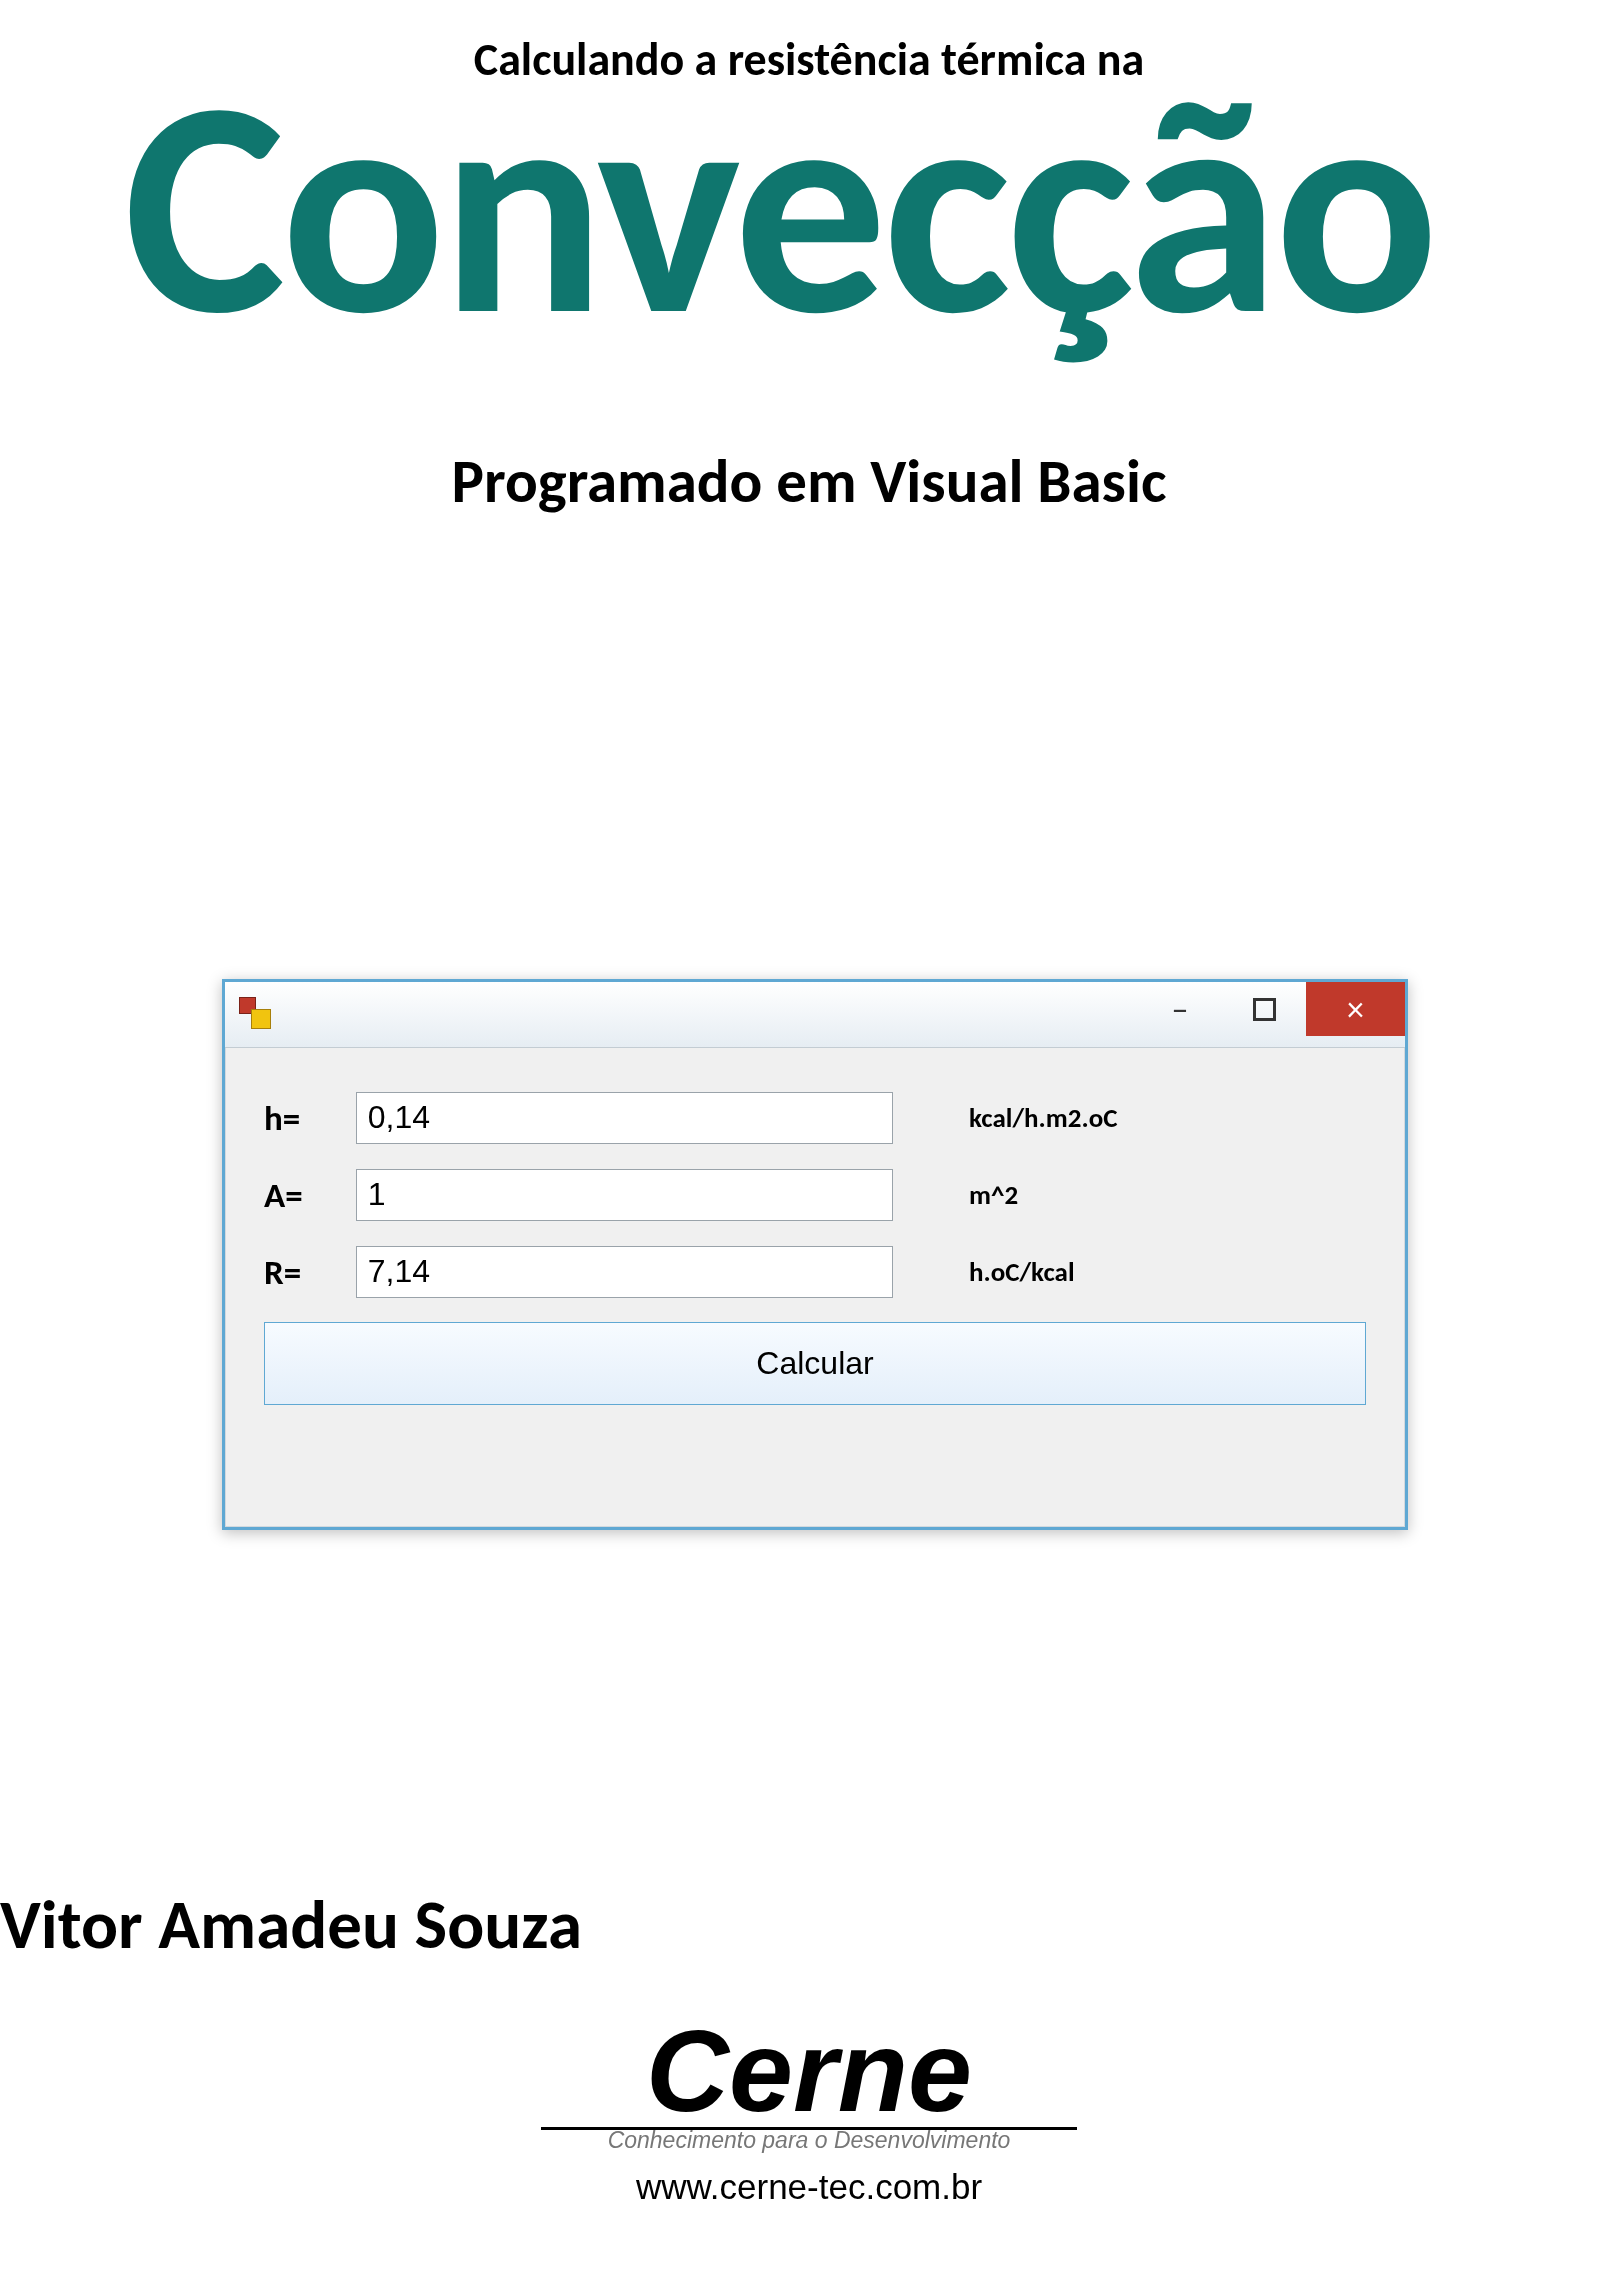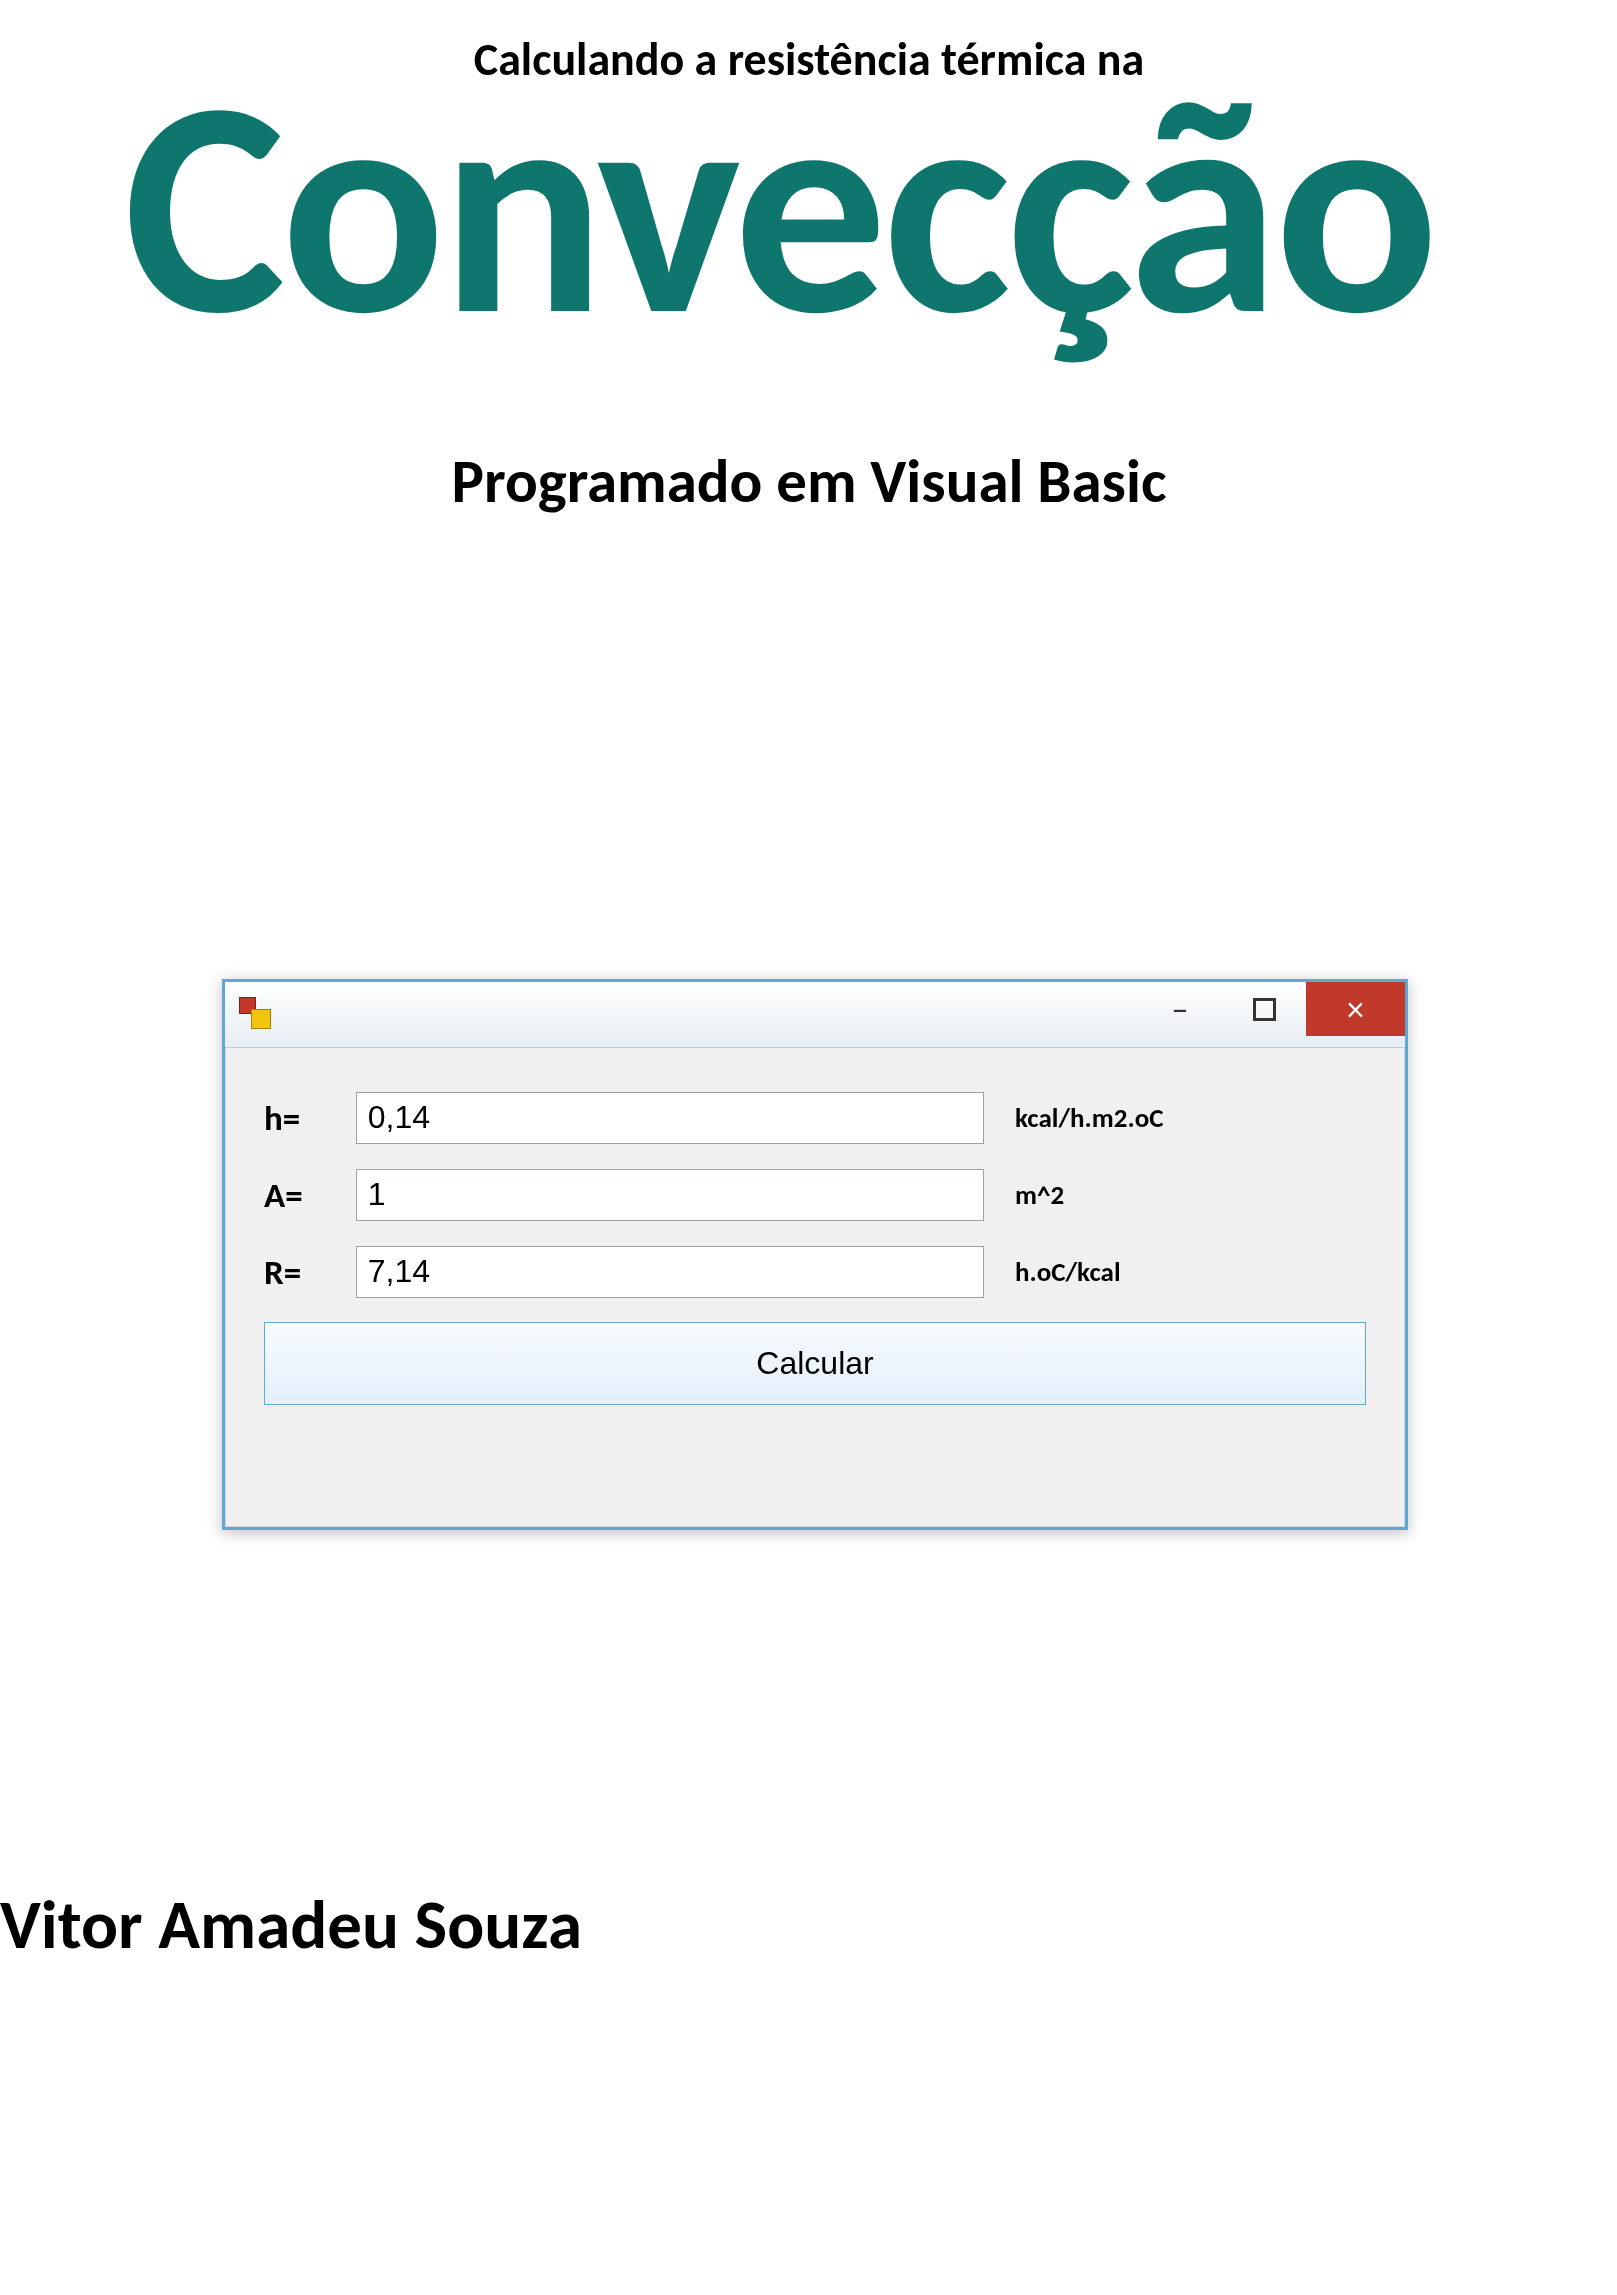--- a/index.html
+++ b/index.html
@@ -21,21 +21,21 @@
   .wc-min { background: transparent; color:#333; }
   .wc-max { background: transparent; color:#333; }
   .wc-close { background: #c0392b; color:#fff; width: 99px; }
   .wc-max .box { width:23px; height:23px; border:3.1px solid #333; display:inline-block; }
 
   .client { position: absolute; top:66px; left:0; right:0; bottom:0; background:#f0f0f0; border: 1.5px solid #d3d9de; border-top:none; padding: 31px 38px 31px 38px; }
 
   .form-row { display:flex; align-items:center; height:77px; }
   .lbl { width: 92px; font-size:35px; font-weight:700; color:#000; }
   .field { flex: 0 0 582px; }
-  .field input { width: 628px; height: 52px; border:1.5px solid #9aa3aa; font-size:32px; padding: 0 10.7px; background:#fff; color:#000; font-family: Tahoma, Arial; }
+  .field input { width: 537px; height: 52px; border:1.5px solid #9aa3aa; font-size:32px; padding: 0 10.7px; background:#fff; color:#000; font-family: Tahoma, Arial; }
   .unit { margin-left: 31px; font-size:27px; font-weight:700; color:#000; }
 
   .calc-btn { margin-top: 12px; width: 100%; height: 83px; border:1.5px solid #5fa8d3; background: linear-gradient(#f7fbff, #e4effa); font-size:32px; font-weight:400; color:#000; cursor:pointer; }
 
   .author { position:absolute; top: 1882px; left:0; width:1618px; text-align:left; font-size:69px; font-weight:700; color:#000; }
 
   .logo-wrap { position:absolute; top:2020px; left:0; width:1618px; text-align:center; }
   .logo-text { font-family: "Trebuchet MS", Arial; font-size:115px; font-weight:900; font-style:italic; color:#000; line-height:0.9; }
   .logo-line { width: 536px; height:3.1px; background:#000; margin: 3.1px auto 0 auto; }
   .logo-tag { font-family: Arial; font-size:23px; font-style:italic; color:#777; margin-top:-3.1px; }
@@ -85,15 +85,21 @@
         <div class="unit">h.oC/kcal</div>
       </div>
 
       <button class="calc-btn">Calcular</button>
 
     </div>
   </div>
 
   <div class="author">Vitor Amadeu Souza</div>
 
+  <div class="logo-wrap">
+    <div class="logo-text">Cerne</div>
+    <div class="logo-line"></div>
+    <div class="logo-tag">Conhecimento para o Desenvolvimento</div>
+    <div class="logo-url">www.cerne-tec.com.br</div>
+  </div>
 
 </div>
 
 
 </body></html>

